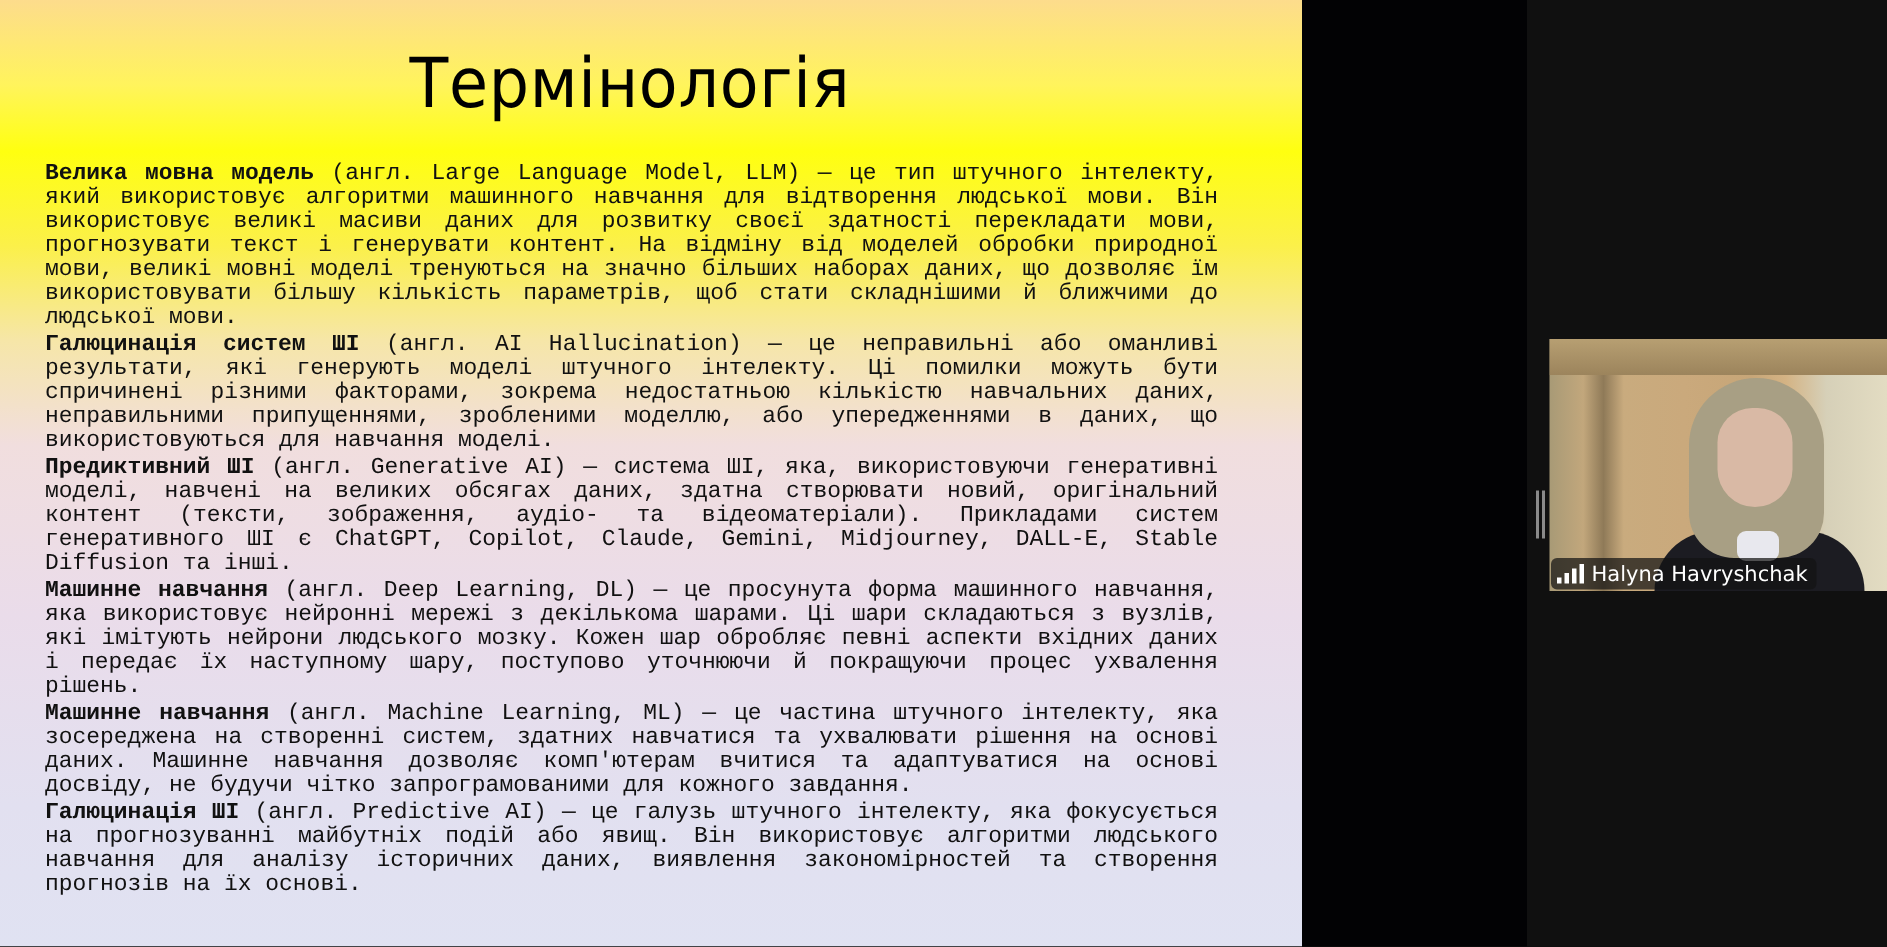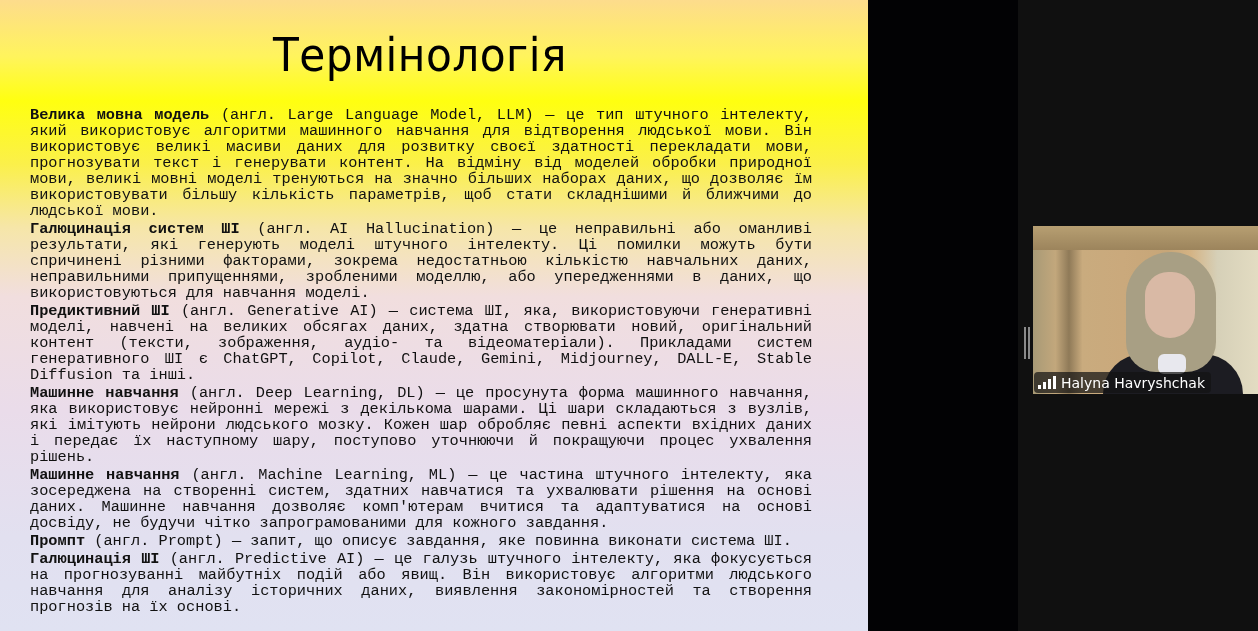--- a/index.html
+++ b/index.html
@@ -30,21 +30,20 @@
 <body>
 
 <div class="slide">
   <div class="slide-title">Термінологія</div>
   <div class="terms">
     <p class="term"><b>Велика мовна модель</b><span> (англ. Large Language Model, LLM) — це тип штучного інтелекту, який використовує алгоритми машинного навчання для відтворення людської мови. Він використовує великі масиви даних для розвитку своєї здатності перекладати мови, прогнозувати текст і генерувати контент. На відміну від моделей обробки природної мови, великі мовні моделі тренуються на значно більших наборах даних, що дозволяє їм використовувати більшу кількість параметрів, щоб стати складнішими й ближчими до людської мови.</span></p>
     <p class="term"><b>Галюцинація систем ШІ</b><span> (англ. AI Hallucination) — це неправильні або оманливі результати, які генерують моделі штучного інтелекту. Ці помилки можуть бути спричинені різними факторами, зокрема недостатньою кількістю навчальних даних, неправильними припущеннями, зробленими моделлю, або упередженнями в даних, що використовуються для навчання моделі.</span></p>
     <p class="term"><b>Предиктивний ШІ</b><span> (англ. Generative AI) — система ШІ, яка, використовуючи генеративні моделі, навчені на великих обсягах даних, здатна створювати новий, оригінальний контент (тексти, зображення, аудіо- та відеоматеріали). Прикладами систем генеративного ШІ є ChatGPT, Copilot, Claude, Gemini, Midjourney, DALL-E, Stable Diffusion та інші.</span></p>
     <p class="term"><b>Машинне навчання</b><span> (англ. Deep Learning, DL) — це просунута форма машинного навчання, яка використовує нейронні мережі з декількома шарами. Ці шари складаються з вузлів, які імітують нейрони людського мозку. Кожен шар обробляє певні аспекти вхідних даних і передає їх наступному шару, поступово уточнюючи й покращуючи процес ухвалення рішень.</span></p>
     <p class="term"><b>Машинне навчання</b><span> (англ. Machine Learning, ML) — це частина штучного інтелекту, яка зосереджена на створенні систем, здатних навчатися та ухвалювати рішення на основі даних. Машинне навчання дозволяє комп'ютерам вчитися та адаптуватися на основі досвіду, не будучи чітко запрограмованими для кожного завдання.</span></p>
-    <p class="term"><b>Промпт</b><span> (англ. Prompt) — запит, що описує завдання, яке повинна виконати система ШІ.</span></p>
     <p class="term"><b>Галюцинація ШІ</b><span> (англ. Predictive AI) — це галузь штучного інтелекту, яка фокусується на прогнозуванні майбутніх подій або явищ. Він використовує алгоритми людського навчання для аналізу історичних даних, виявлення закономірностей та створення прогнозів на їх основі.</span></p>
   </div>
 </div>
 
 <div class="black-gap"></div>
 
 <div class="panel"></div>
 
 <div class="resize-handle">
   <span style="left:0"></span>

